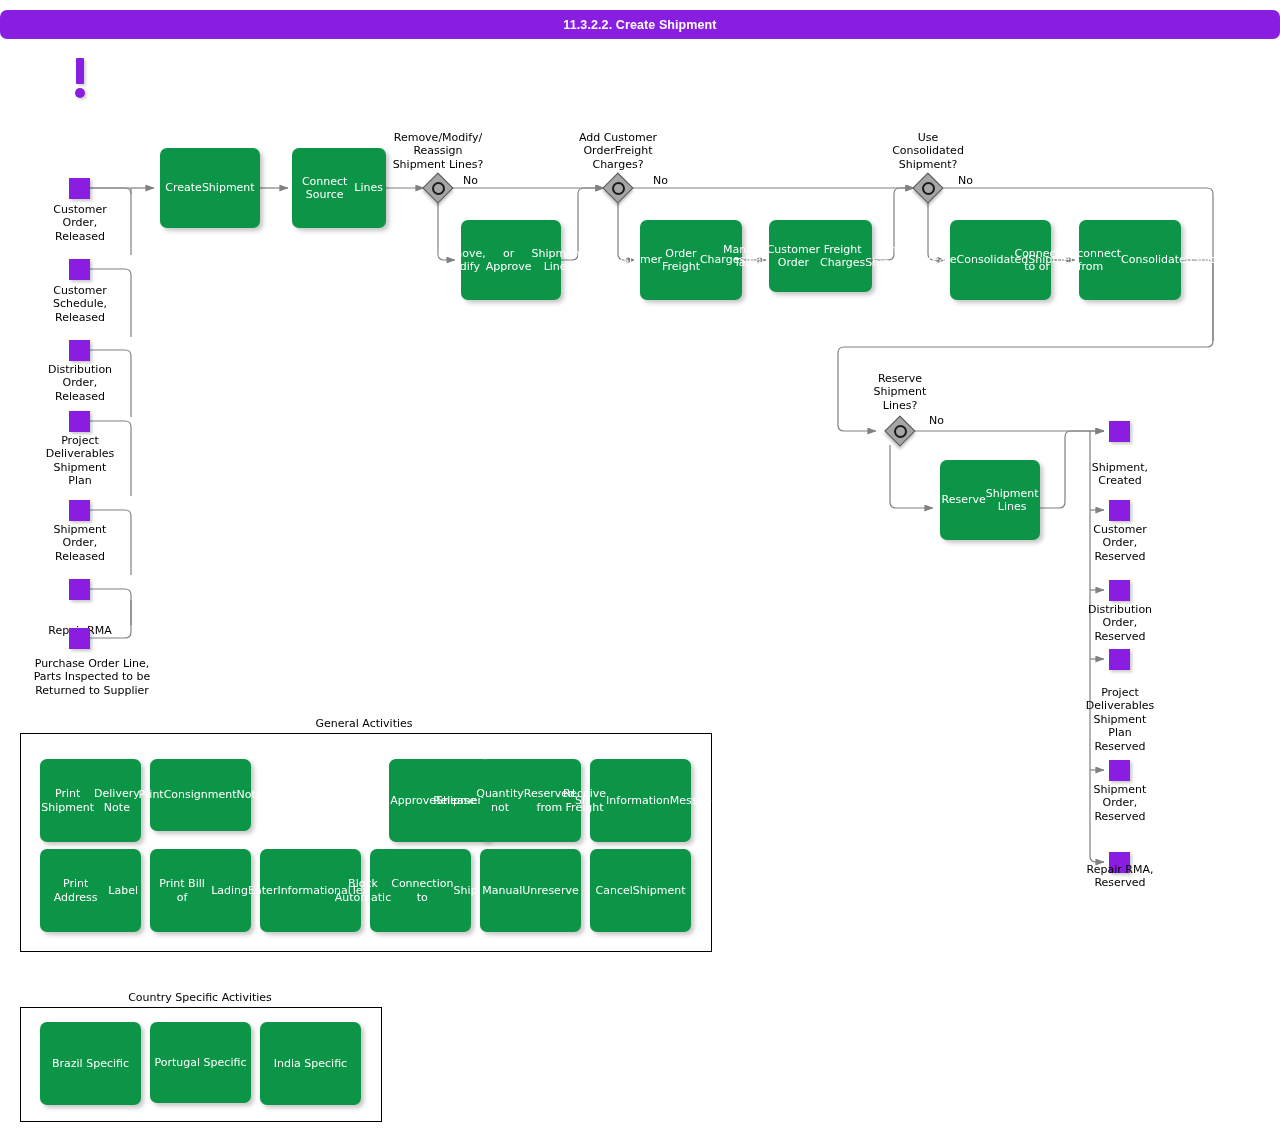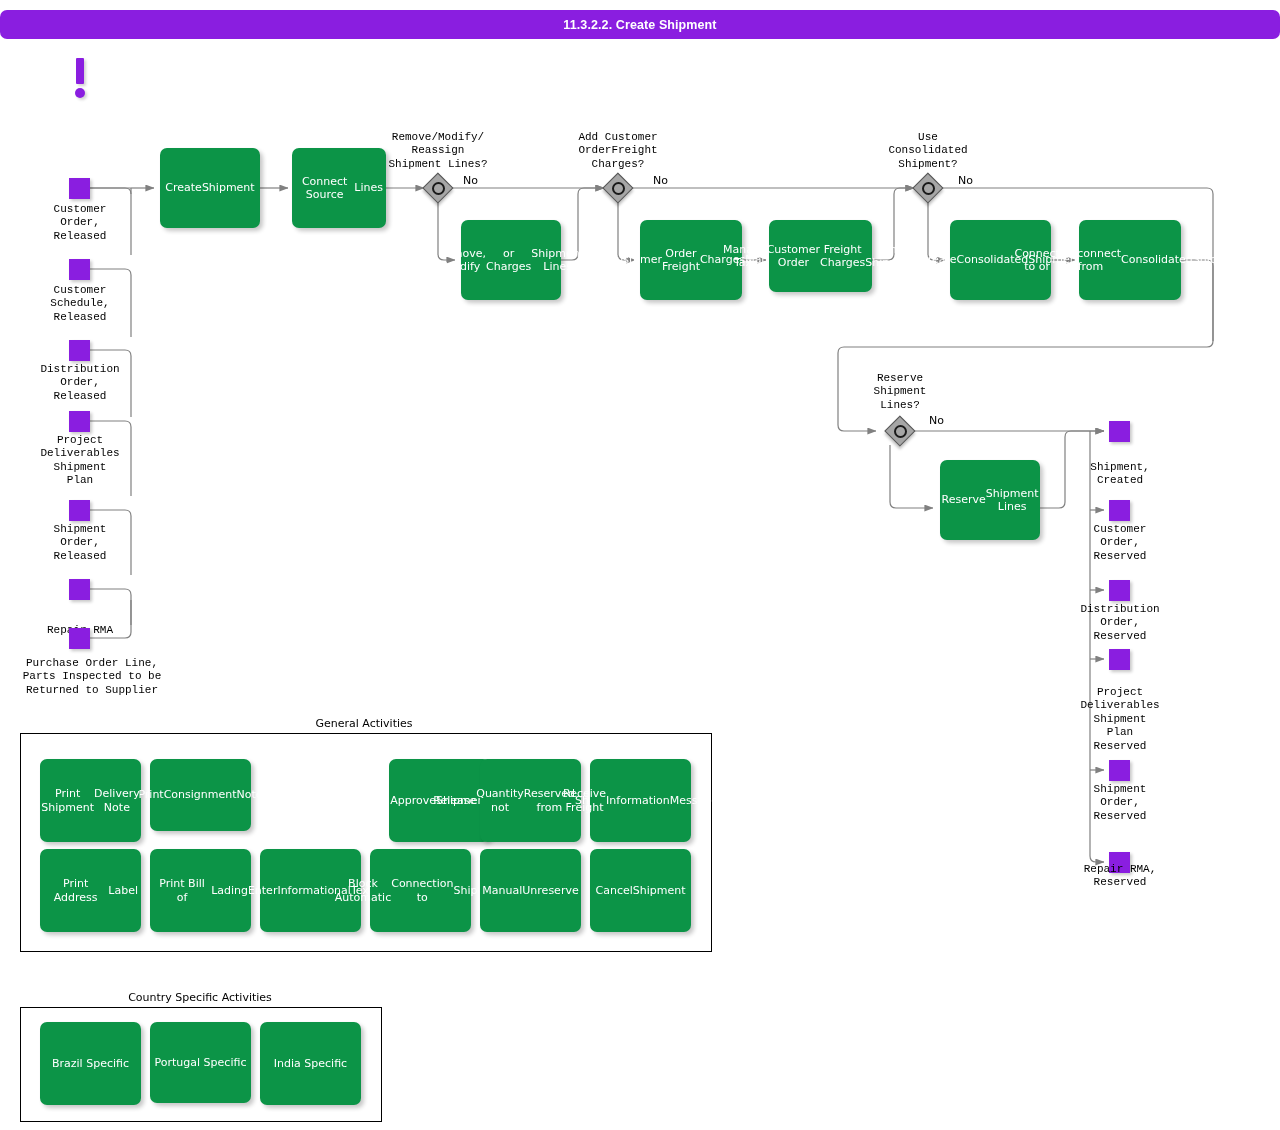--- a/index.html
+++ b/index.html
@@ -15,21 +15,21 @@
   
   .act{position:absolute;background:#0C9447;border-radius:7px;color:#fff;
     display:flex;align-items:center;justify-content:center;text-align:center;
     font-size:11px;line-height:13.4px;box-shadow:3px 3px 4px rgba(0,0,0,.22);
     padding:2px 3px;box-sizing:border-box;}
 
   
   .msq{position:absolute;width:21px;height:21px;background:#8A1EE0;box-shadow:2px 2px 3px rgba(0,0,0,.22);}
 
   
-  .lbl{position:absolute;text-align:center;font-size:11px;line-height:13.4px;color:#000;font-family:Liberation Mono, monospace;}
+  .lbl{position:absolute;text-align:center;font-size:11px;line-height:13.4px;color:#000;}
 
   
   .gw{position:absolute;width:28px;height:28px;}
   .gw .dia{position:absolute;left:0;top:0;width:19.8px;height:19.8px;background:#A6A6A6;
     border:1px solid #555;transform:rotate(45deg);left:3.1px;top:3.1px;
     box-shadow:2px 2px 3px rgba(0,0,0,.25);}
   .gw .ring{position:absolute;left:8px;top:8px;width:9px;height:9px;border:2.4px solid #1a1a1a;
     border-radius:50%;background:#A6A6A6;}
 
   
@@ -177,21 +177,21 @@
       <div>Shipment</div>
     </div>
 
   <div class="act" style="left:292px;top:148px;width:94px;height:80px;">
       <div>Connect Source</div>
       <div>Lines</div>
     </div>
 
   <div class="act" style="left:461px;top:220px;width:100px;height:80px;">
       <div>Remove, Modify</div>
-      <div>or Charges</div>
+      <div>or Approve</div>
       <div>Shipment Lines</div>
     </div>
 
   <div class="act" style="left:640px;top:220px;width:102px;height:80px;">
       <div>Add</div>
       <div>Customer</div>
       <div>Order Freight</div>
       <div>Charges</div>
       <div>Manually</div>
     </div>

